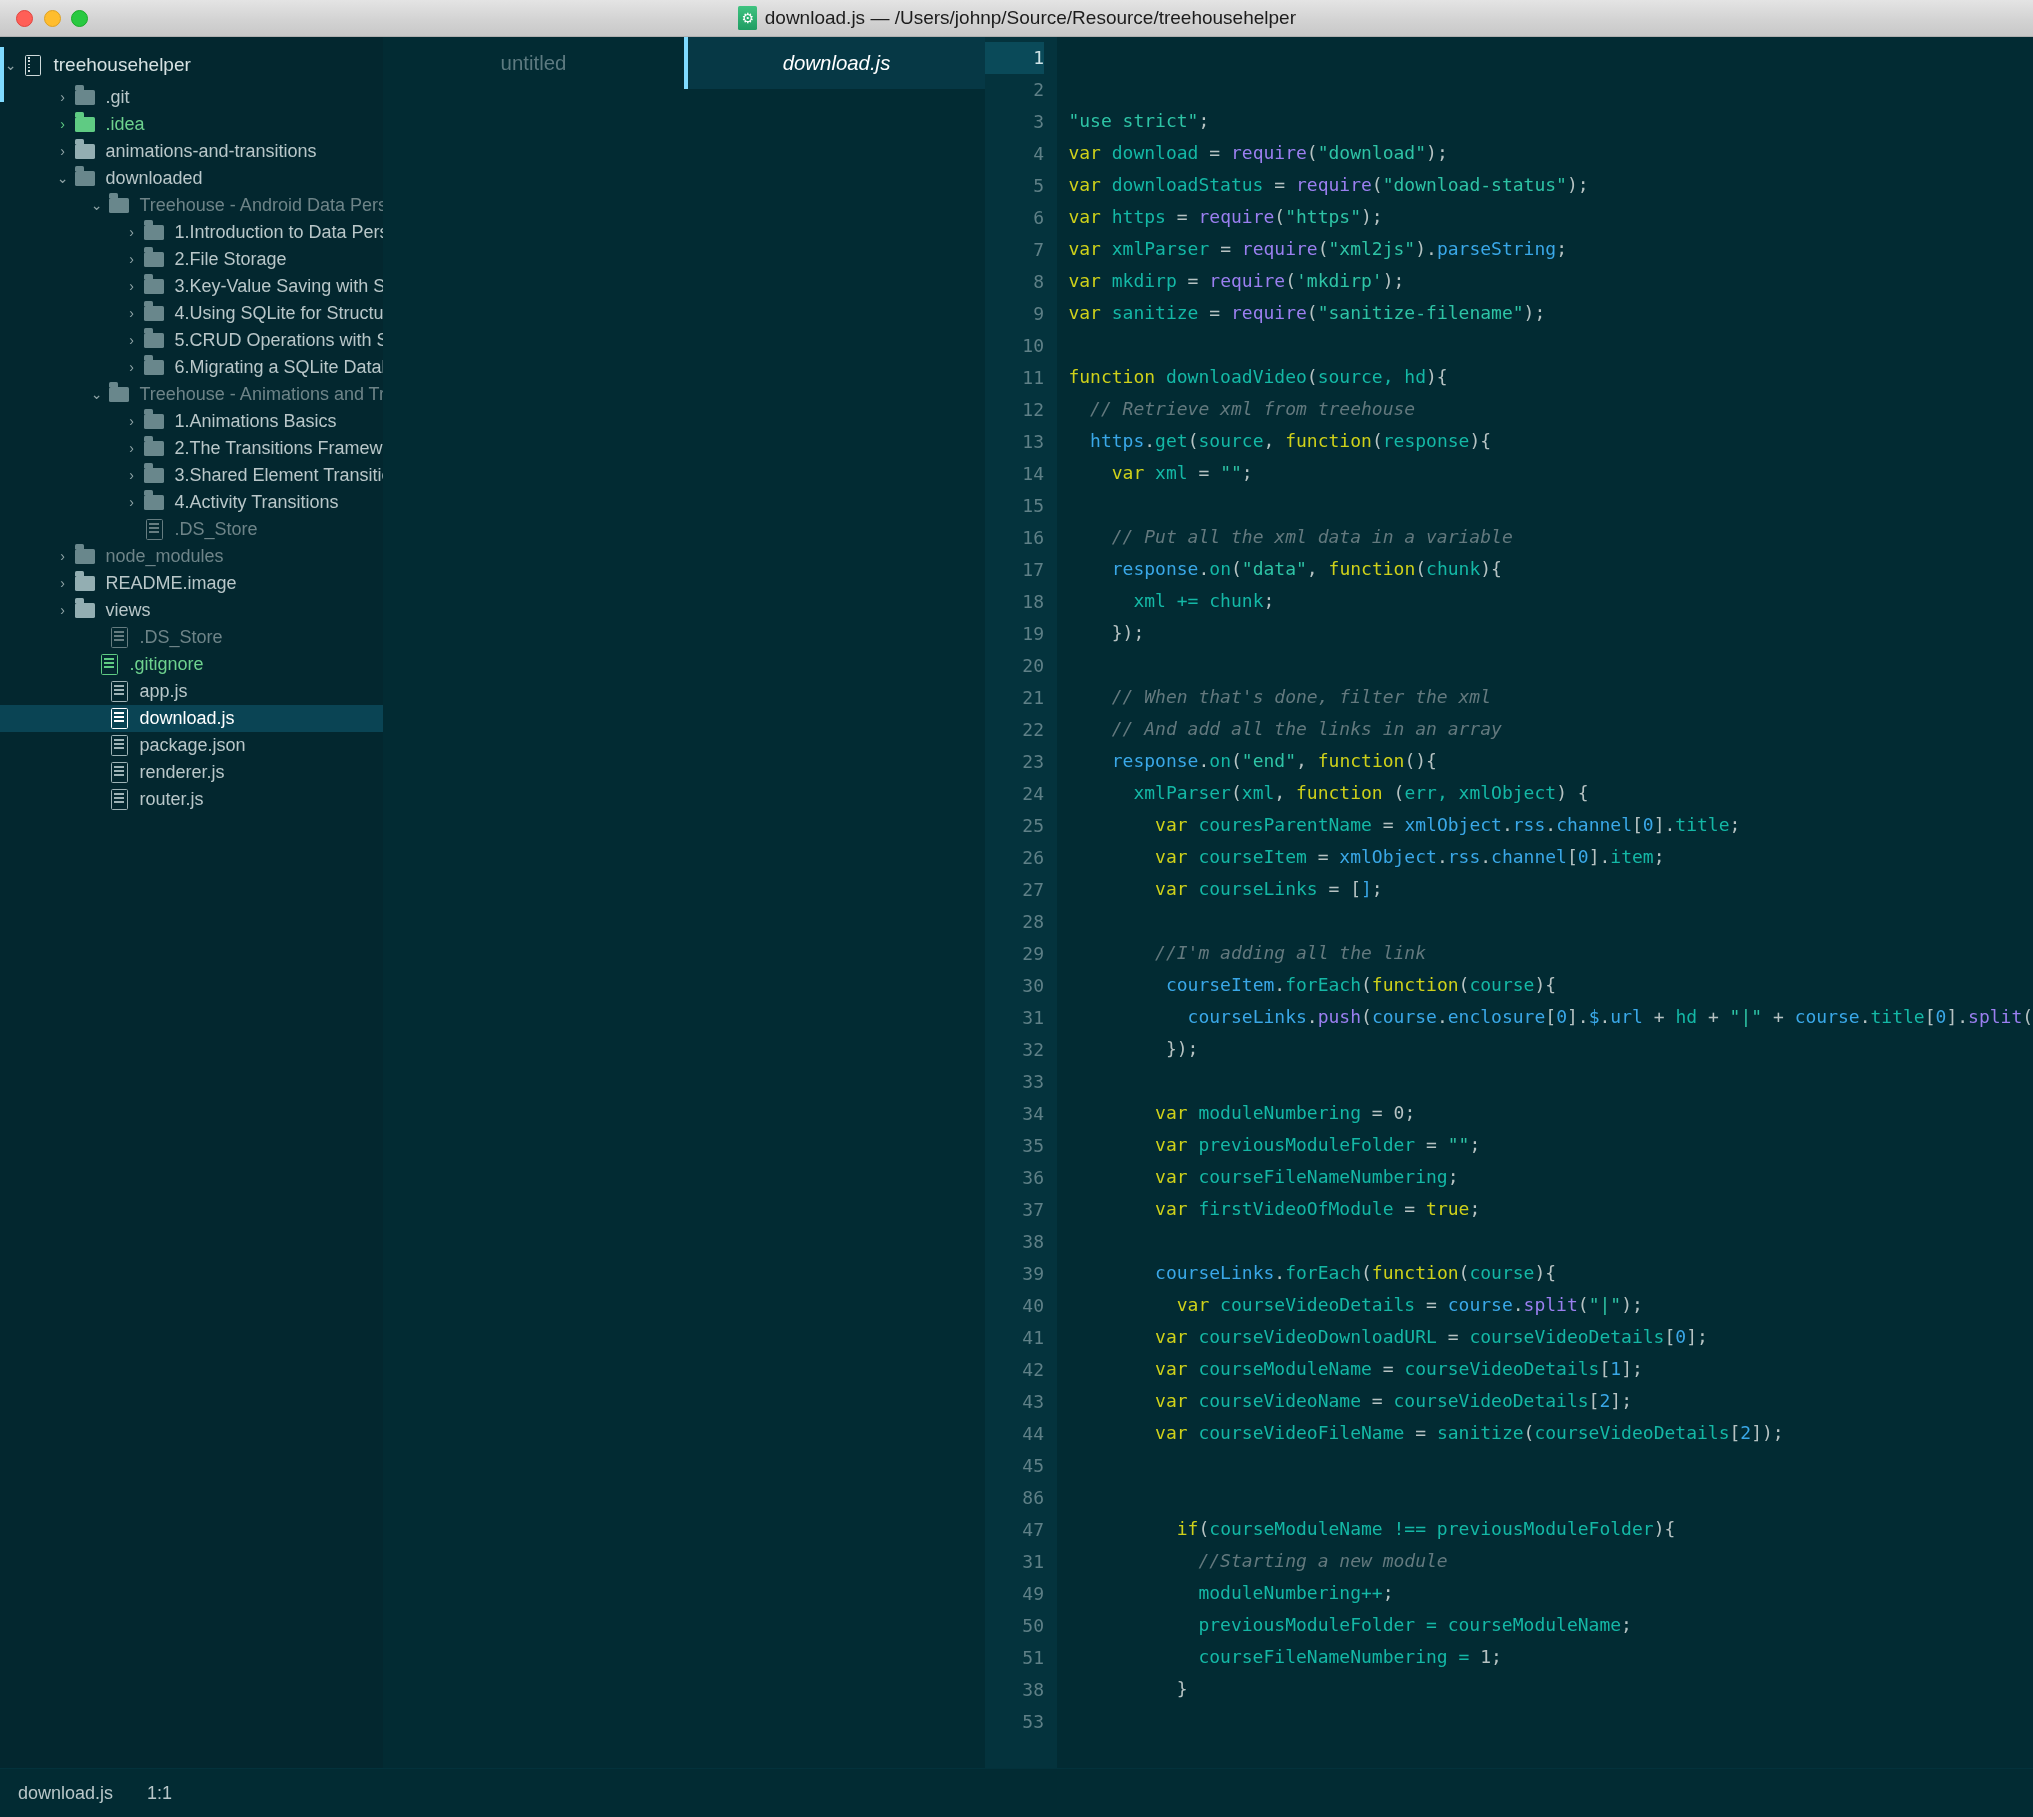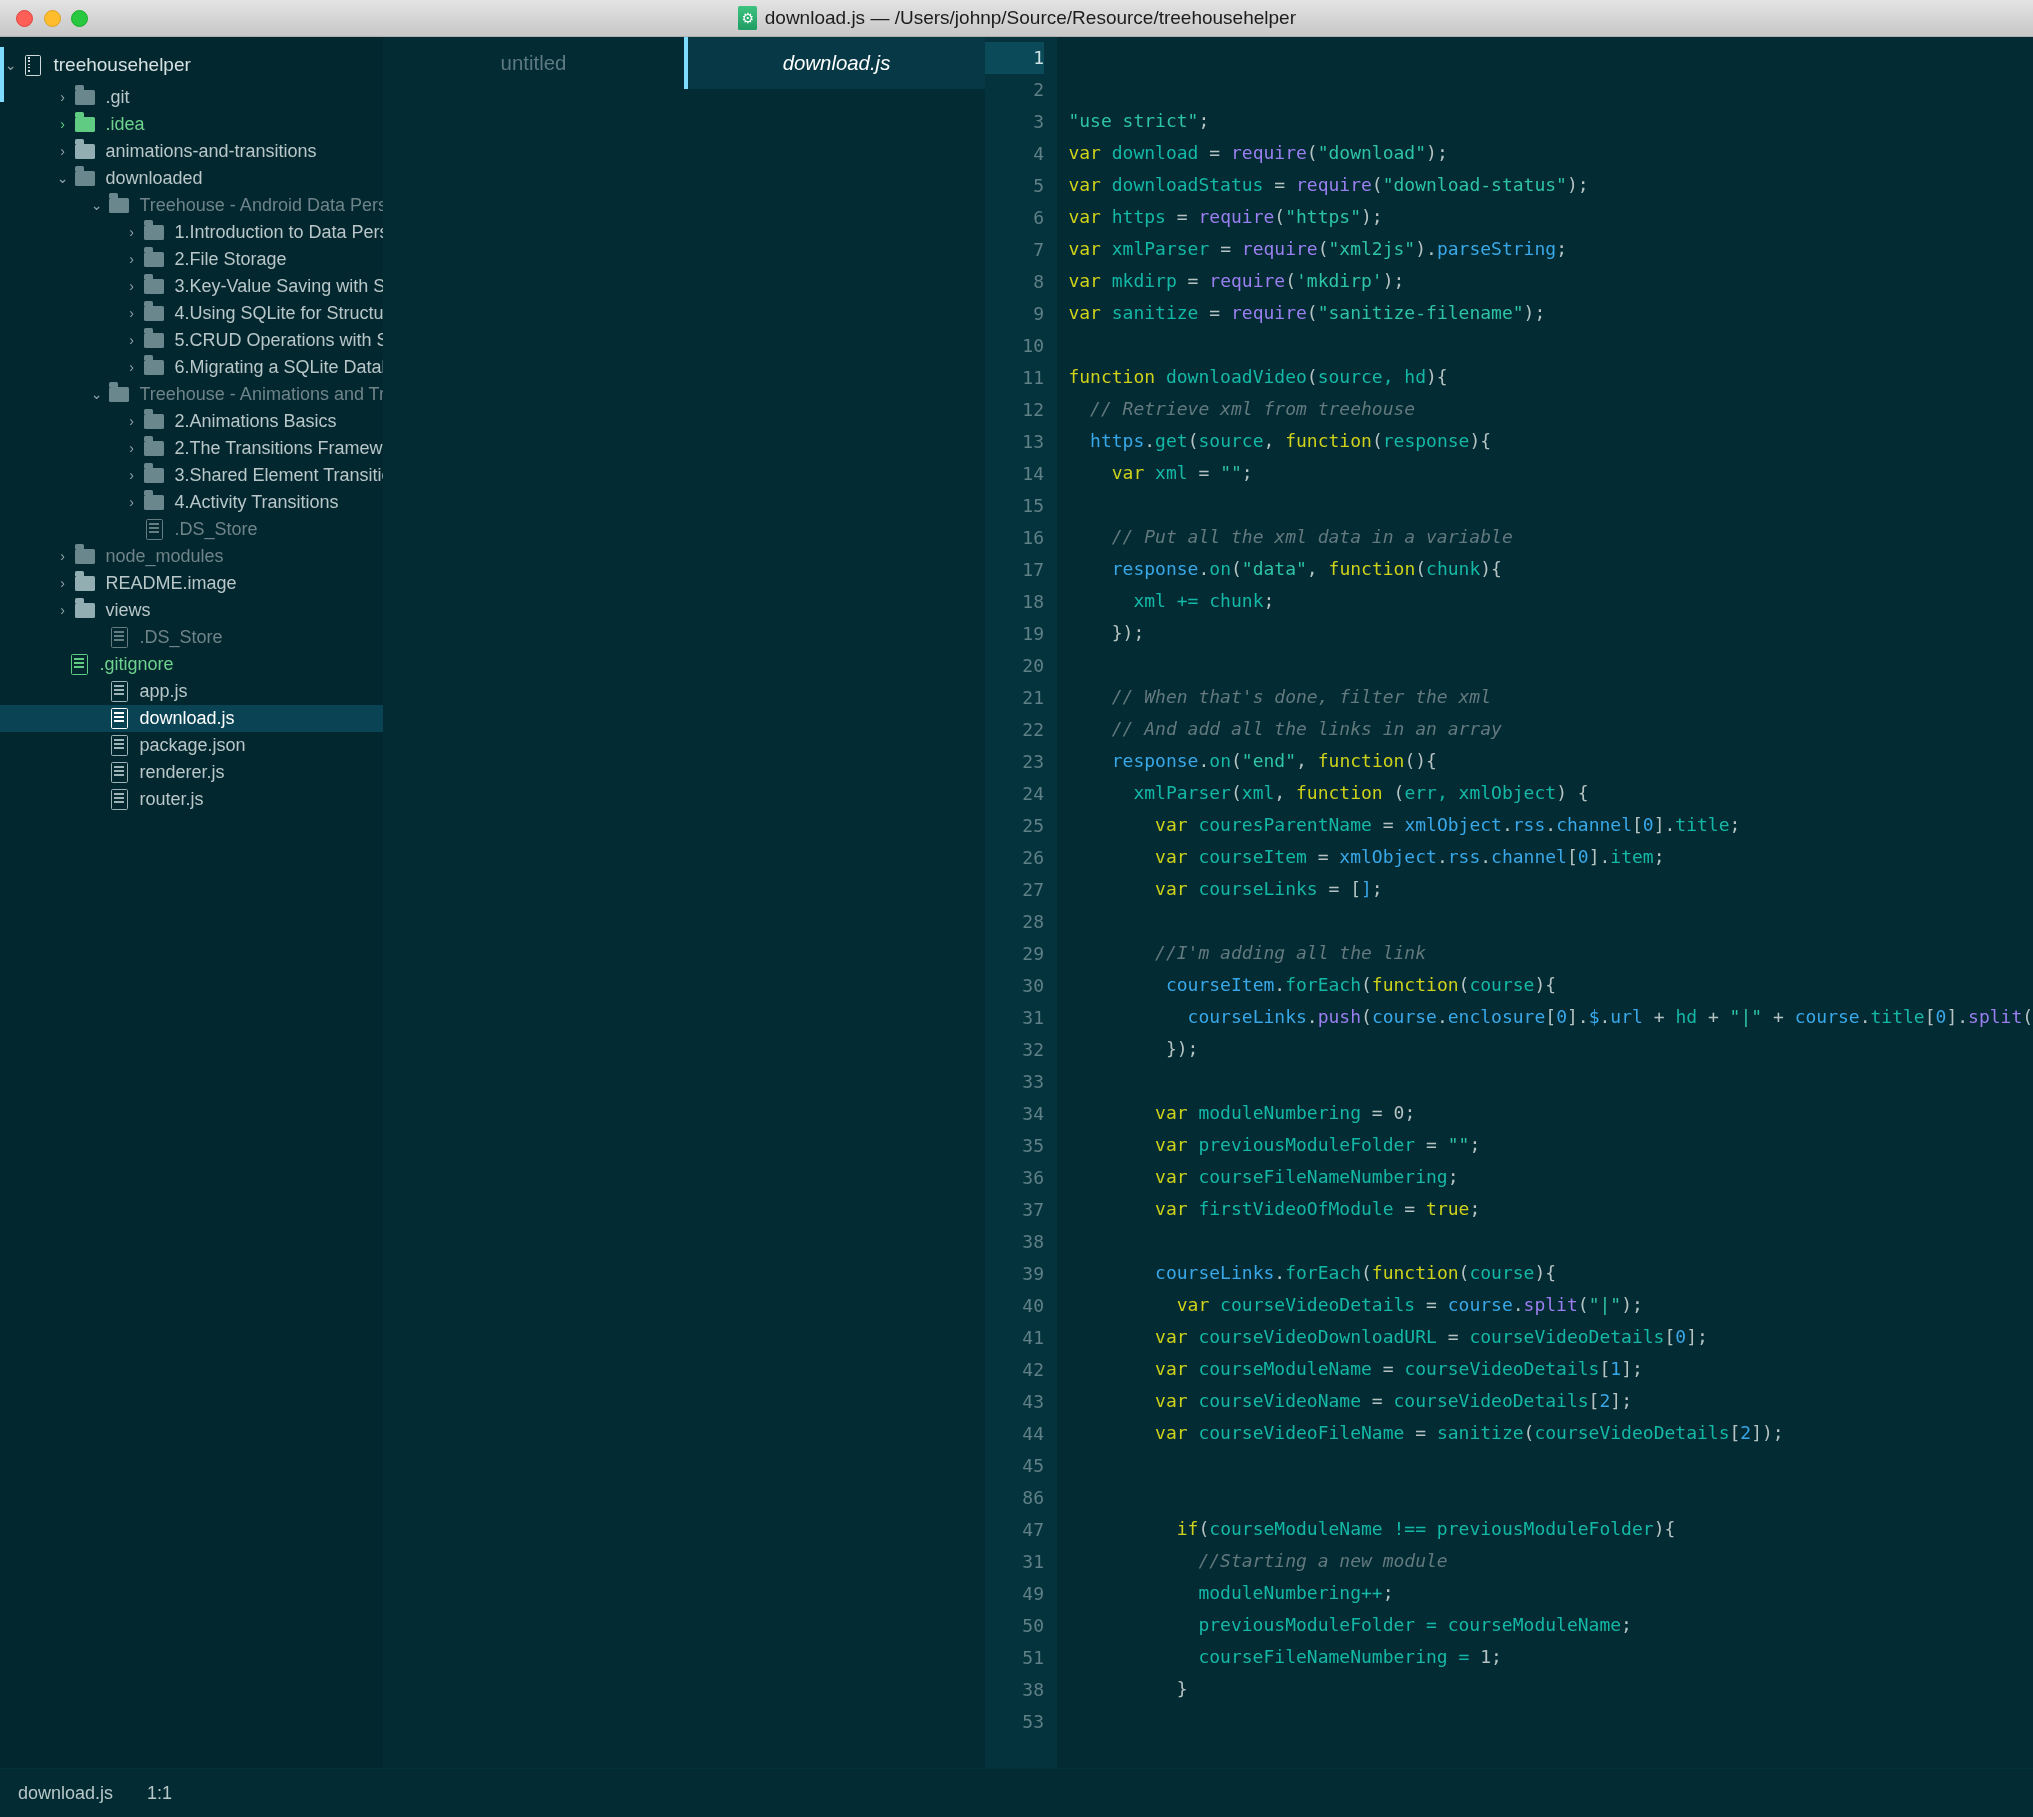--- a/index.html
+++ b/index.html
@@ -294,21 +294,21 @@
           <span class="ic">
             <span class="folder"></span>
           </span>
           <span>Treehouse - Animations and Transitions</span>
         </div>
         <div class="tree-row" style="padding-left: 121px;">
           <span class="twisty">›</span>
           <span class="ic">
             <span class="folder"></span>
           </span>
-          <span>2.Animations Basics</span>
+          <span>1.Animations Basics</span>
         </div>
         <div class="tree-row" style="padding-left: 121px;">
           <span class="twisty">›</span>
           <span class="ic">
             <span class="folder"></span>
           </span>
           <span>2.The Transitions Framework</span>
         </div>
         <div class="tree-row" style="padding-left: 121px;">
           <span class="twisty">›</span>
@@ -352,21 +352,21 @@
           </span>
           <span>views</span>
         </div>
         <div class="tree-row dim" style="padding-left: 86px;">
           <span class="twisty empty">›</span>
           <span class="ic">
             <span class="doc dim"></span>
           </span>
           <span>.DS_Store</span>
         </div>
-        <div class="tree-row green" style="padding-left: 46px;">
+        <div class="tree-row green" style="padding-left: 76px;">
           <span class="twisty empty green">›</span>
           <span class="ic">
             <span class="doc g"></span>
           </span>
           <span>.gitignore</span>
         </div>
         <div class="tree-row" style="padding-left: 86px;">
           <span class="twisty empty">›</span>
           <span class="ic">
             <span class="doc"></span>

